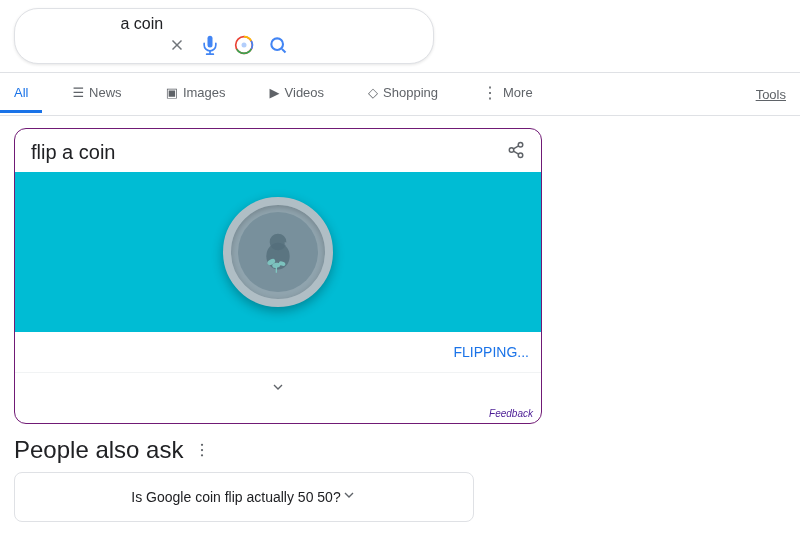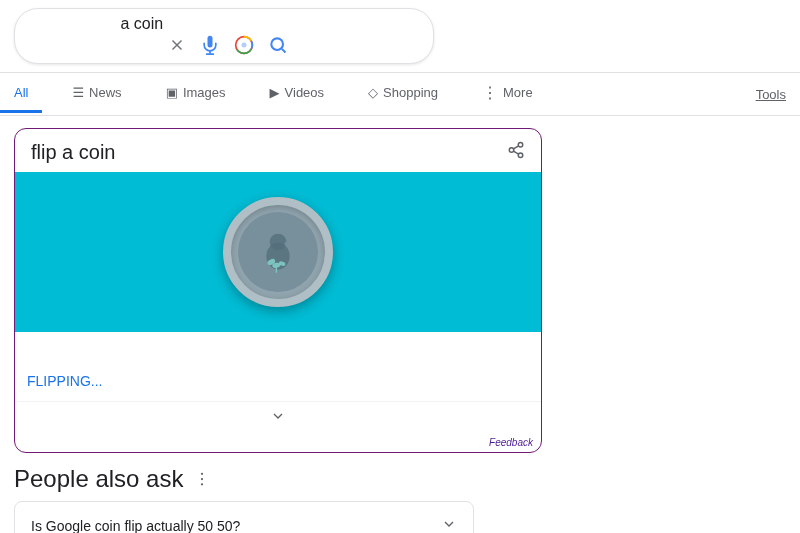--- a/index.html
+++ b/index.html
@@ -146,25 +146,24 @@
       border-radius: 50%;
       background: #78909c;
       display: flex;
       align-items: center;
       justify-content: center;
       flex-direction: column;
     }
     .flipping-text {
       color: #1a73e8;
       font-size: 14px;
-      text-align: left;
+      text-align: right;
       padding: 12px;
       cursor: pointer;
       font-weight: 500;
-      margin-top: 29px;
     }
     .chevron-down {
       text-align: center;
       padding: 6px;
       color: #5f6368;
       font-size: 14px;
       cursor: pointer;
       border-top: 1px solid #f1f3f4;
     }
     .feedback-text {
@@ -194,21 +193,21 @@
       cursor: pointer;
       color: #5f6368;
       font-size: 18px;
       display: flex;
       align-items: center;
     }
     .paa-item {
       border: 1px solid #dfe1e5;
       border-radius: 8px;
       display: flex;
-      justify-content: space-between;
+      justify-content: center;
       align-items: center;
       padding: 14px 16px;
       margin-bottom: 3px;
       font-size: 14px;
       cursor: pointer;
       background: #fff;
       width: 460px;
     }
     .paa-chevron {
       color: #5f6368;

